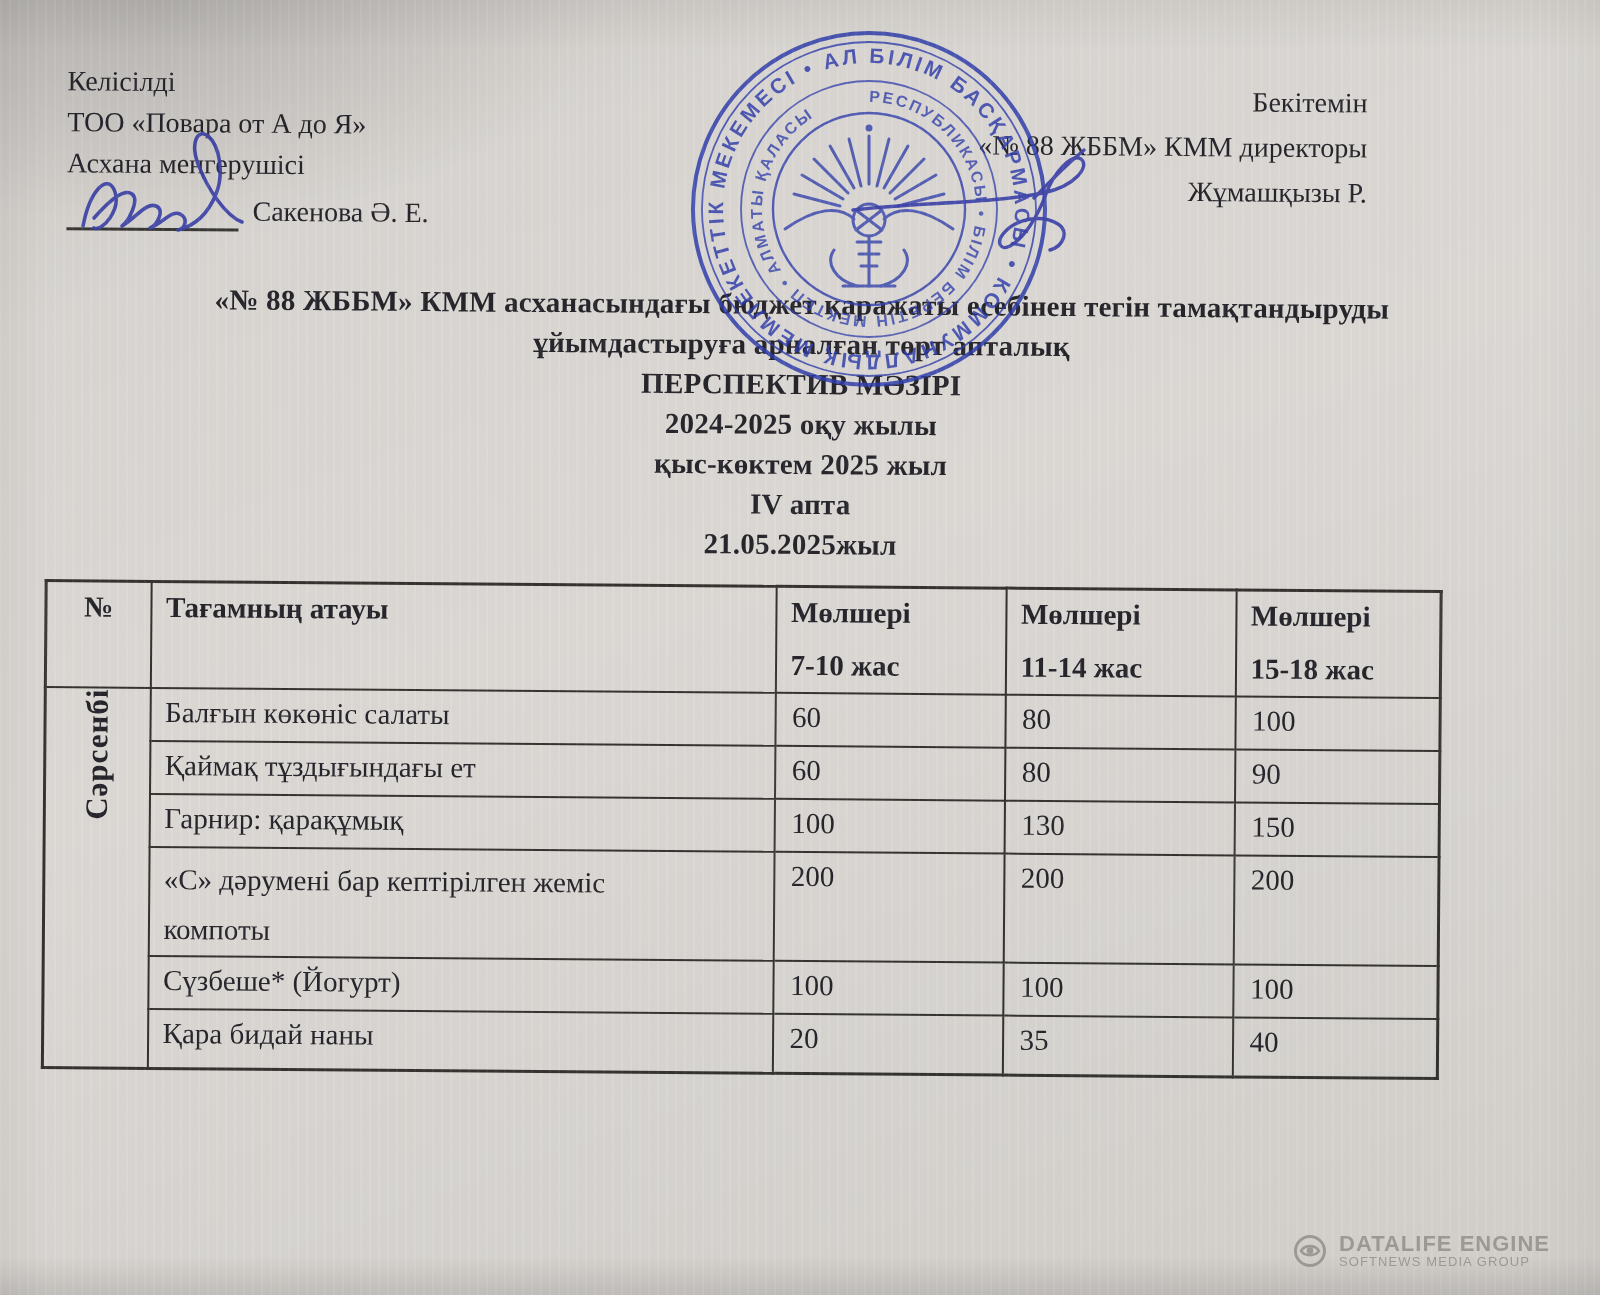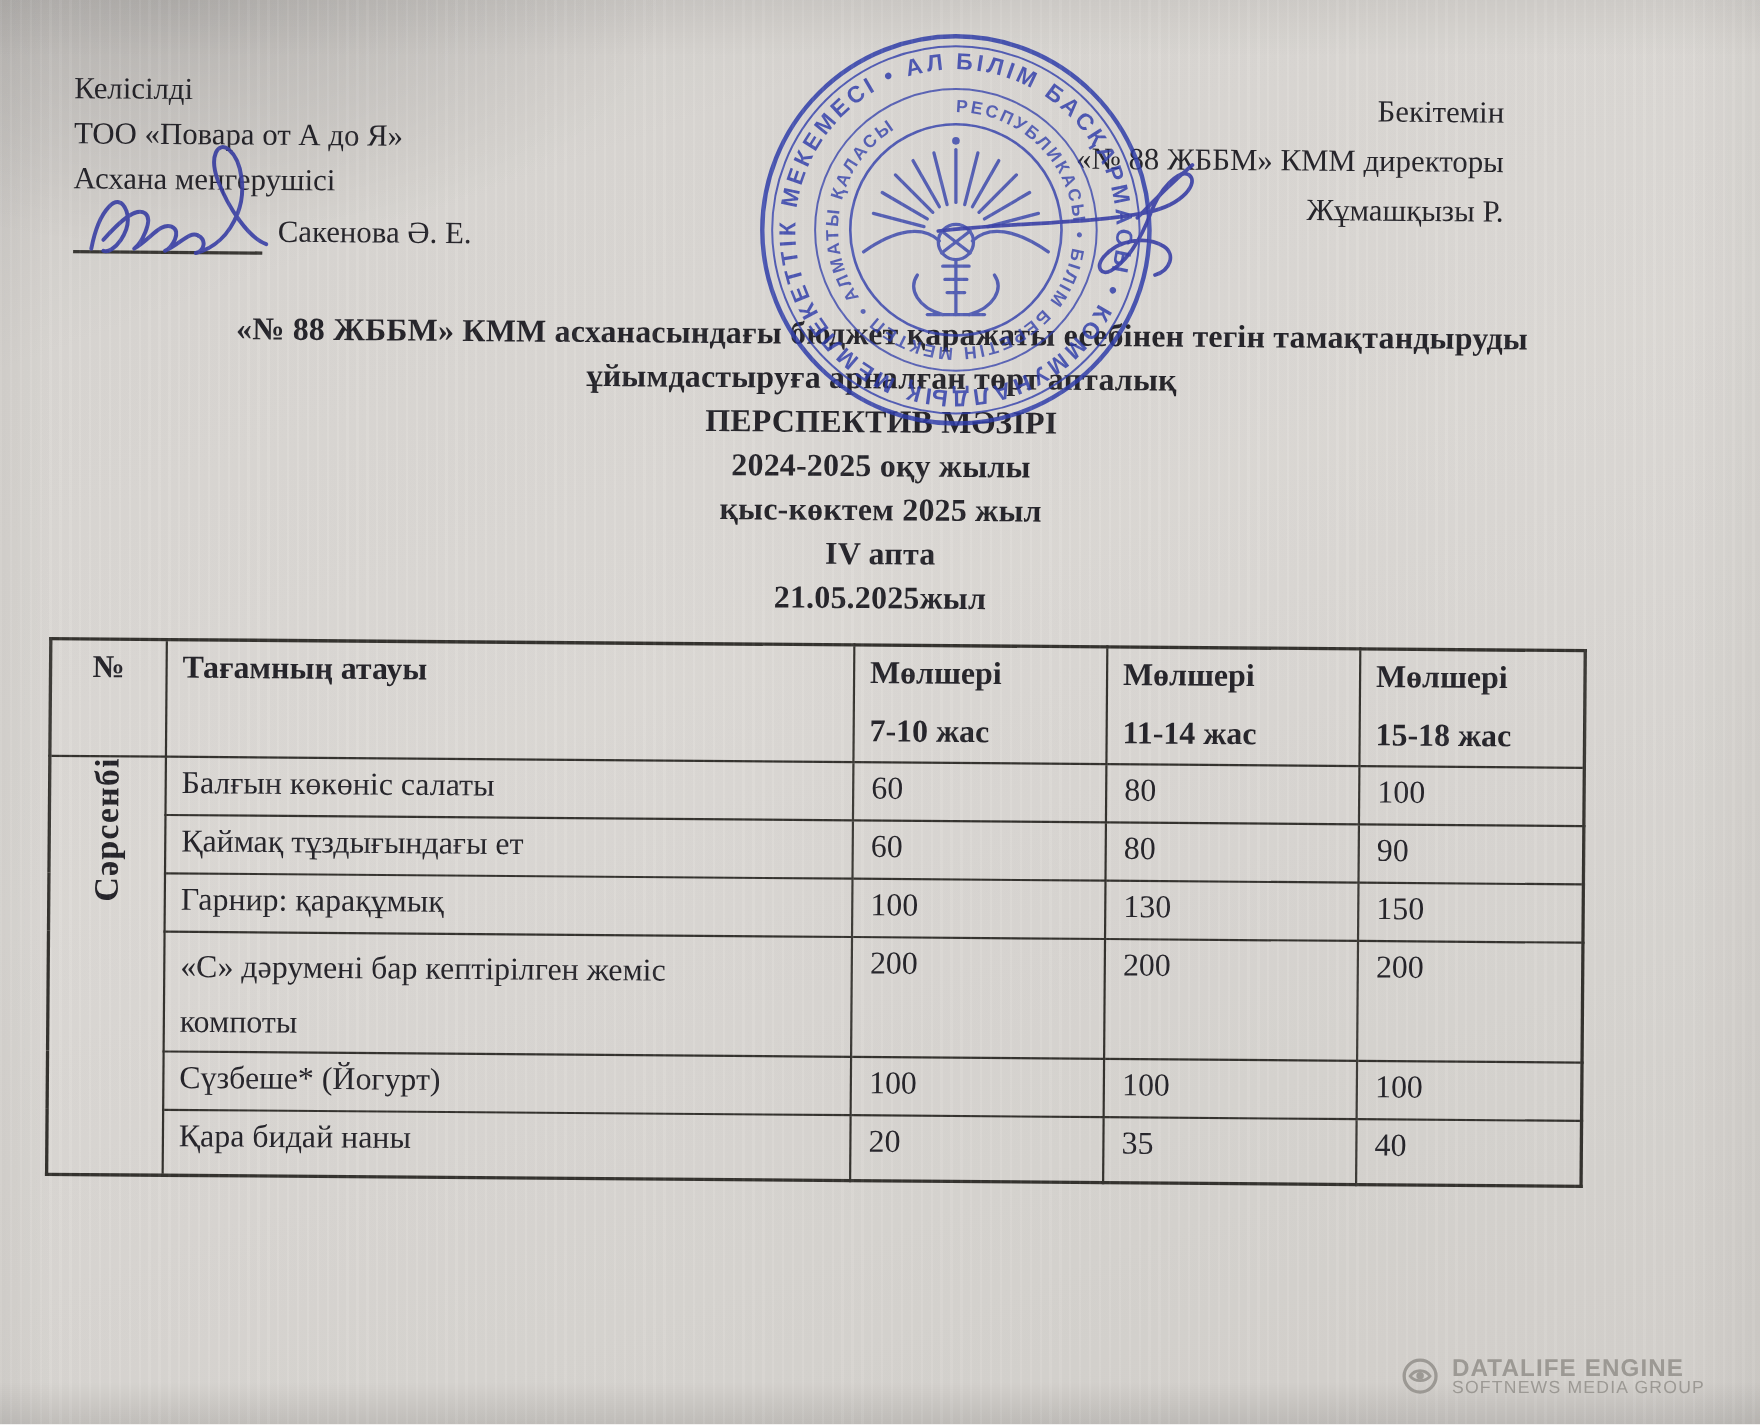--- a/index.html
+++ b/index.html
@@ -62,21 +62,21 @@
   .sig-right-svg { position:absolute; left:838px; top:138px; z-index:5; }
 
   
   .watermark {
     position:absolute; right:50px; bottom:26px; z-index:7;
     display:flex; align-items:center; gap:11px;
     color:#93908b; font-family:"Liberation Sans", sans-serif; opacity:0.85;
   }
   .wm-text { display:flex; flex-direction:column; }
   .wm-title { font-size:22px; font-weight:bold; letter-spacing:1px; line-height:23px; }
-  .wm-sub { font-size:16px; letter-spacing:1.1px; line-height:14px; }
+  .wm-sub { font-size:13px; letter-spacing:1.1px; line-height:14px; }
 </style>
 </head>
 <body>
 
 <div class="page">
 
   <div class="doc">
 
     <div class="approval-left">
       <div>Келісілді</div>

